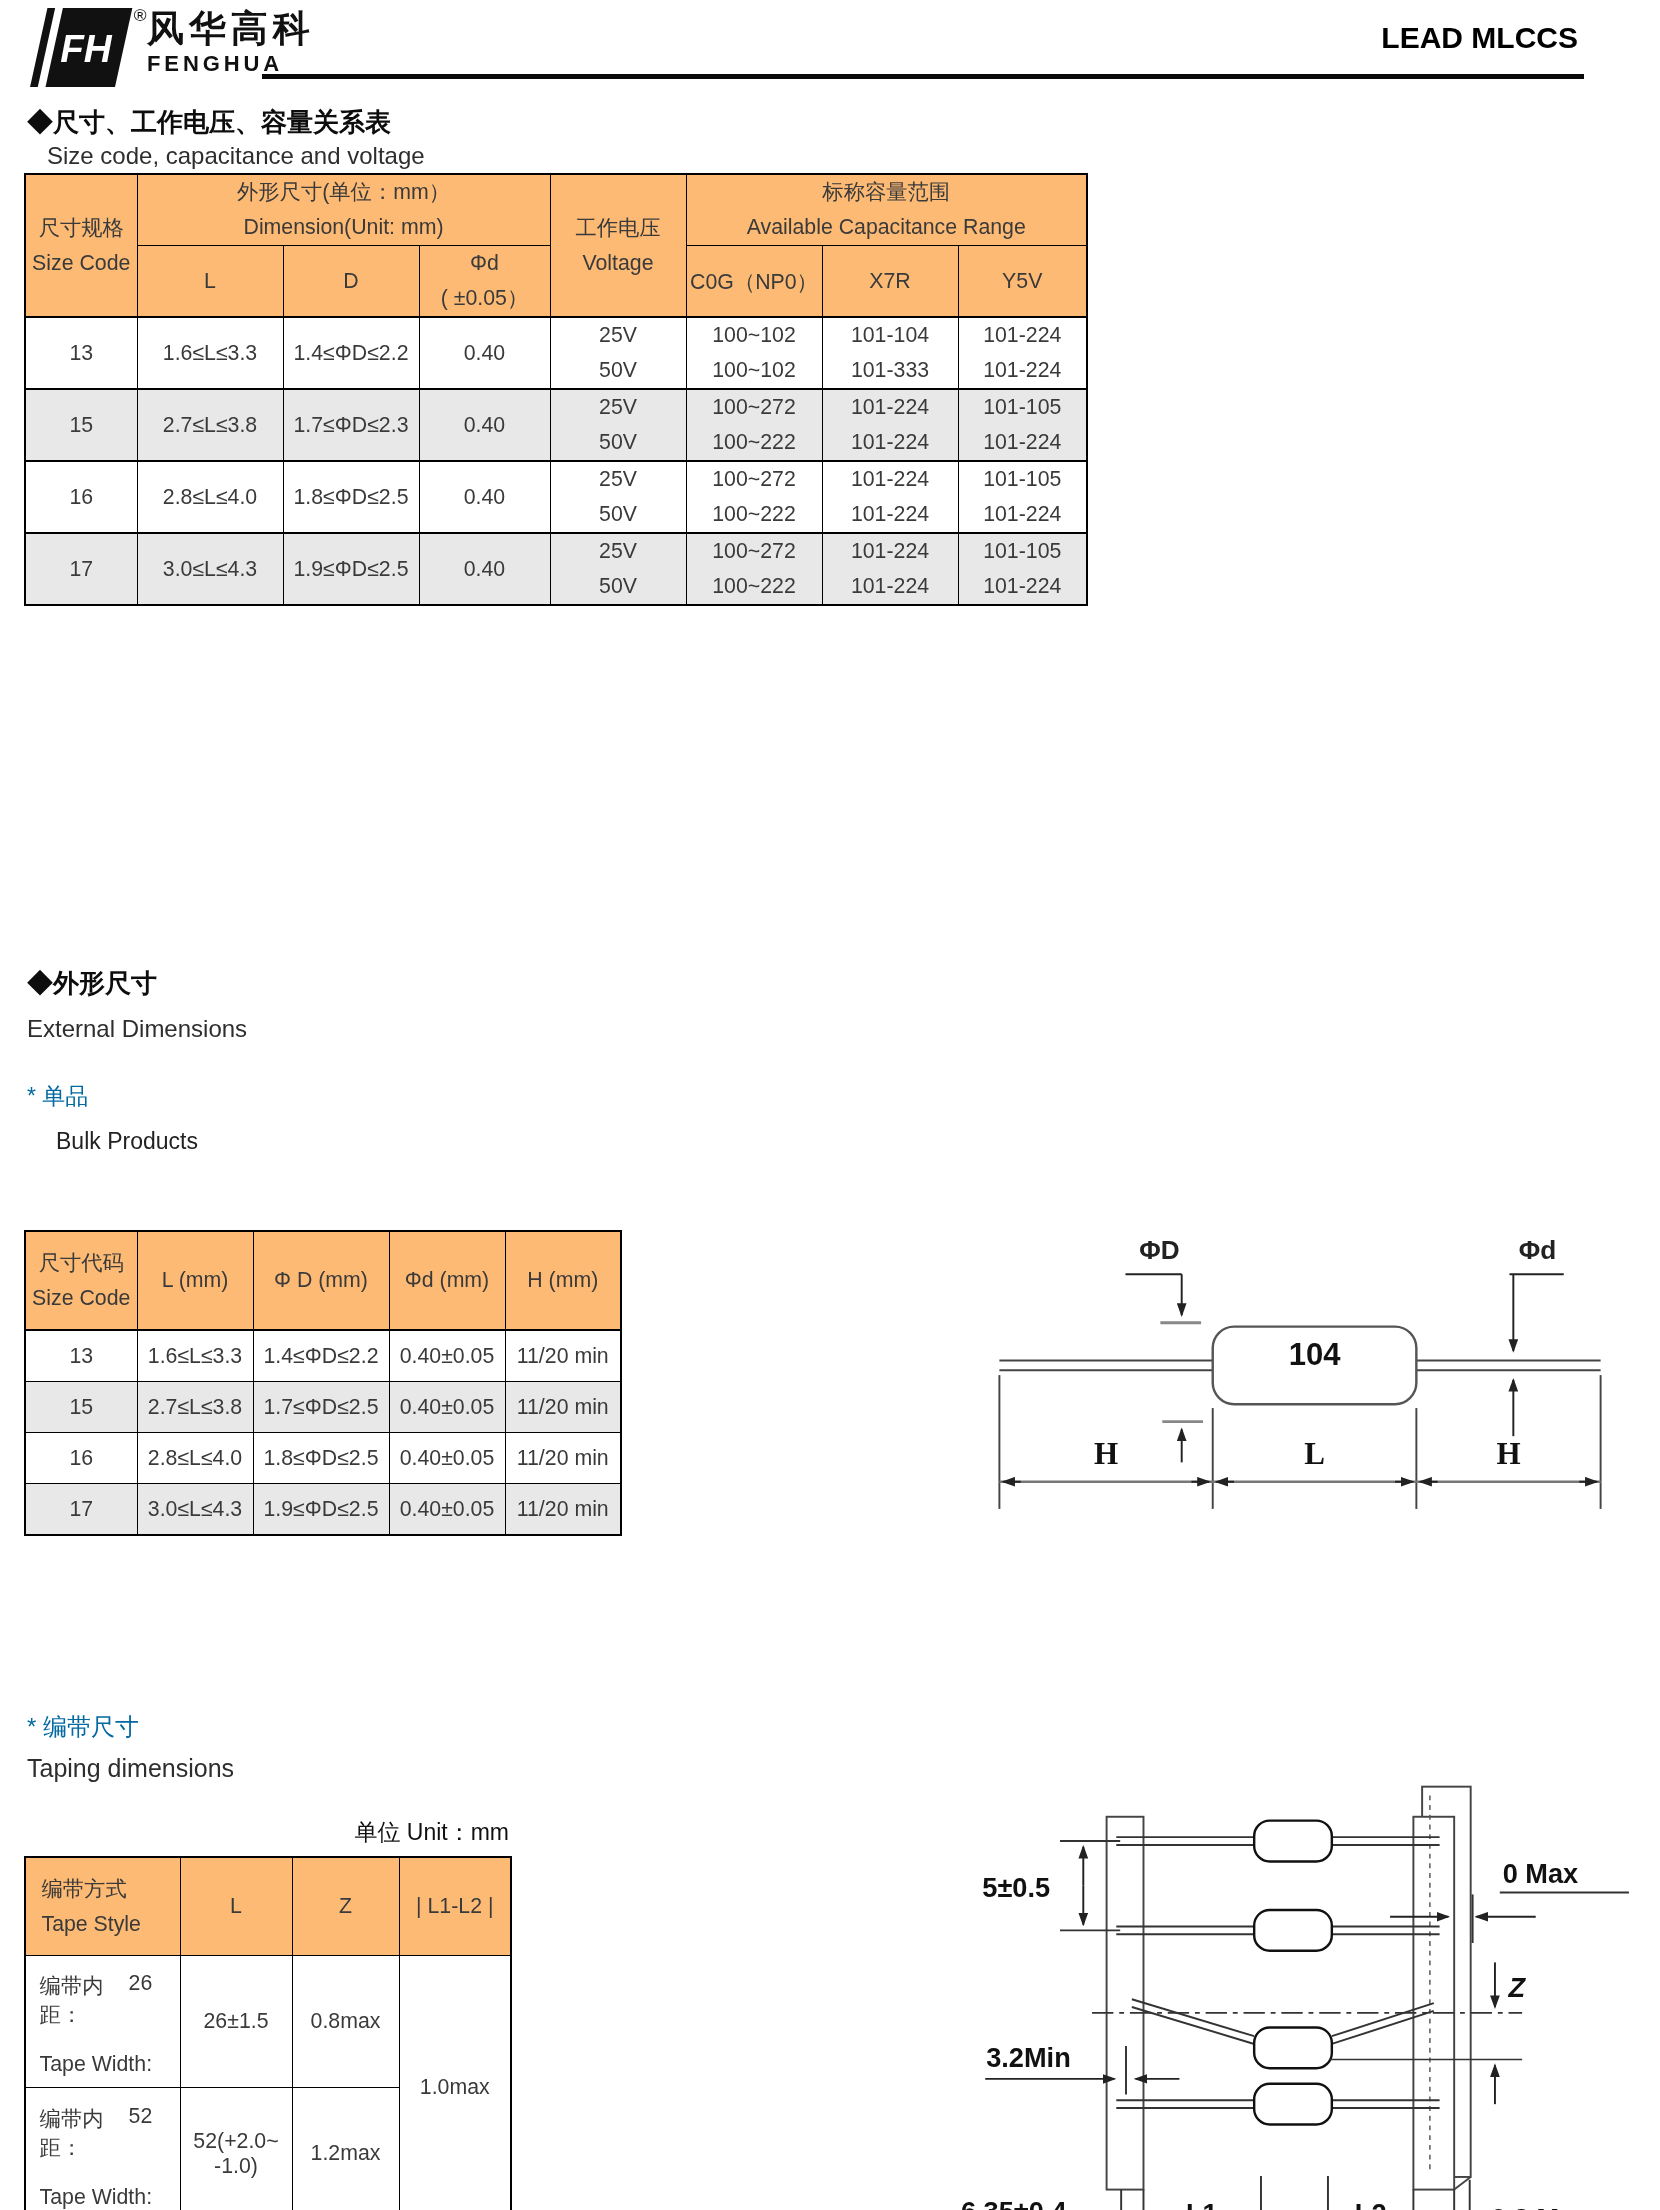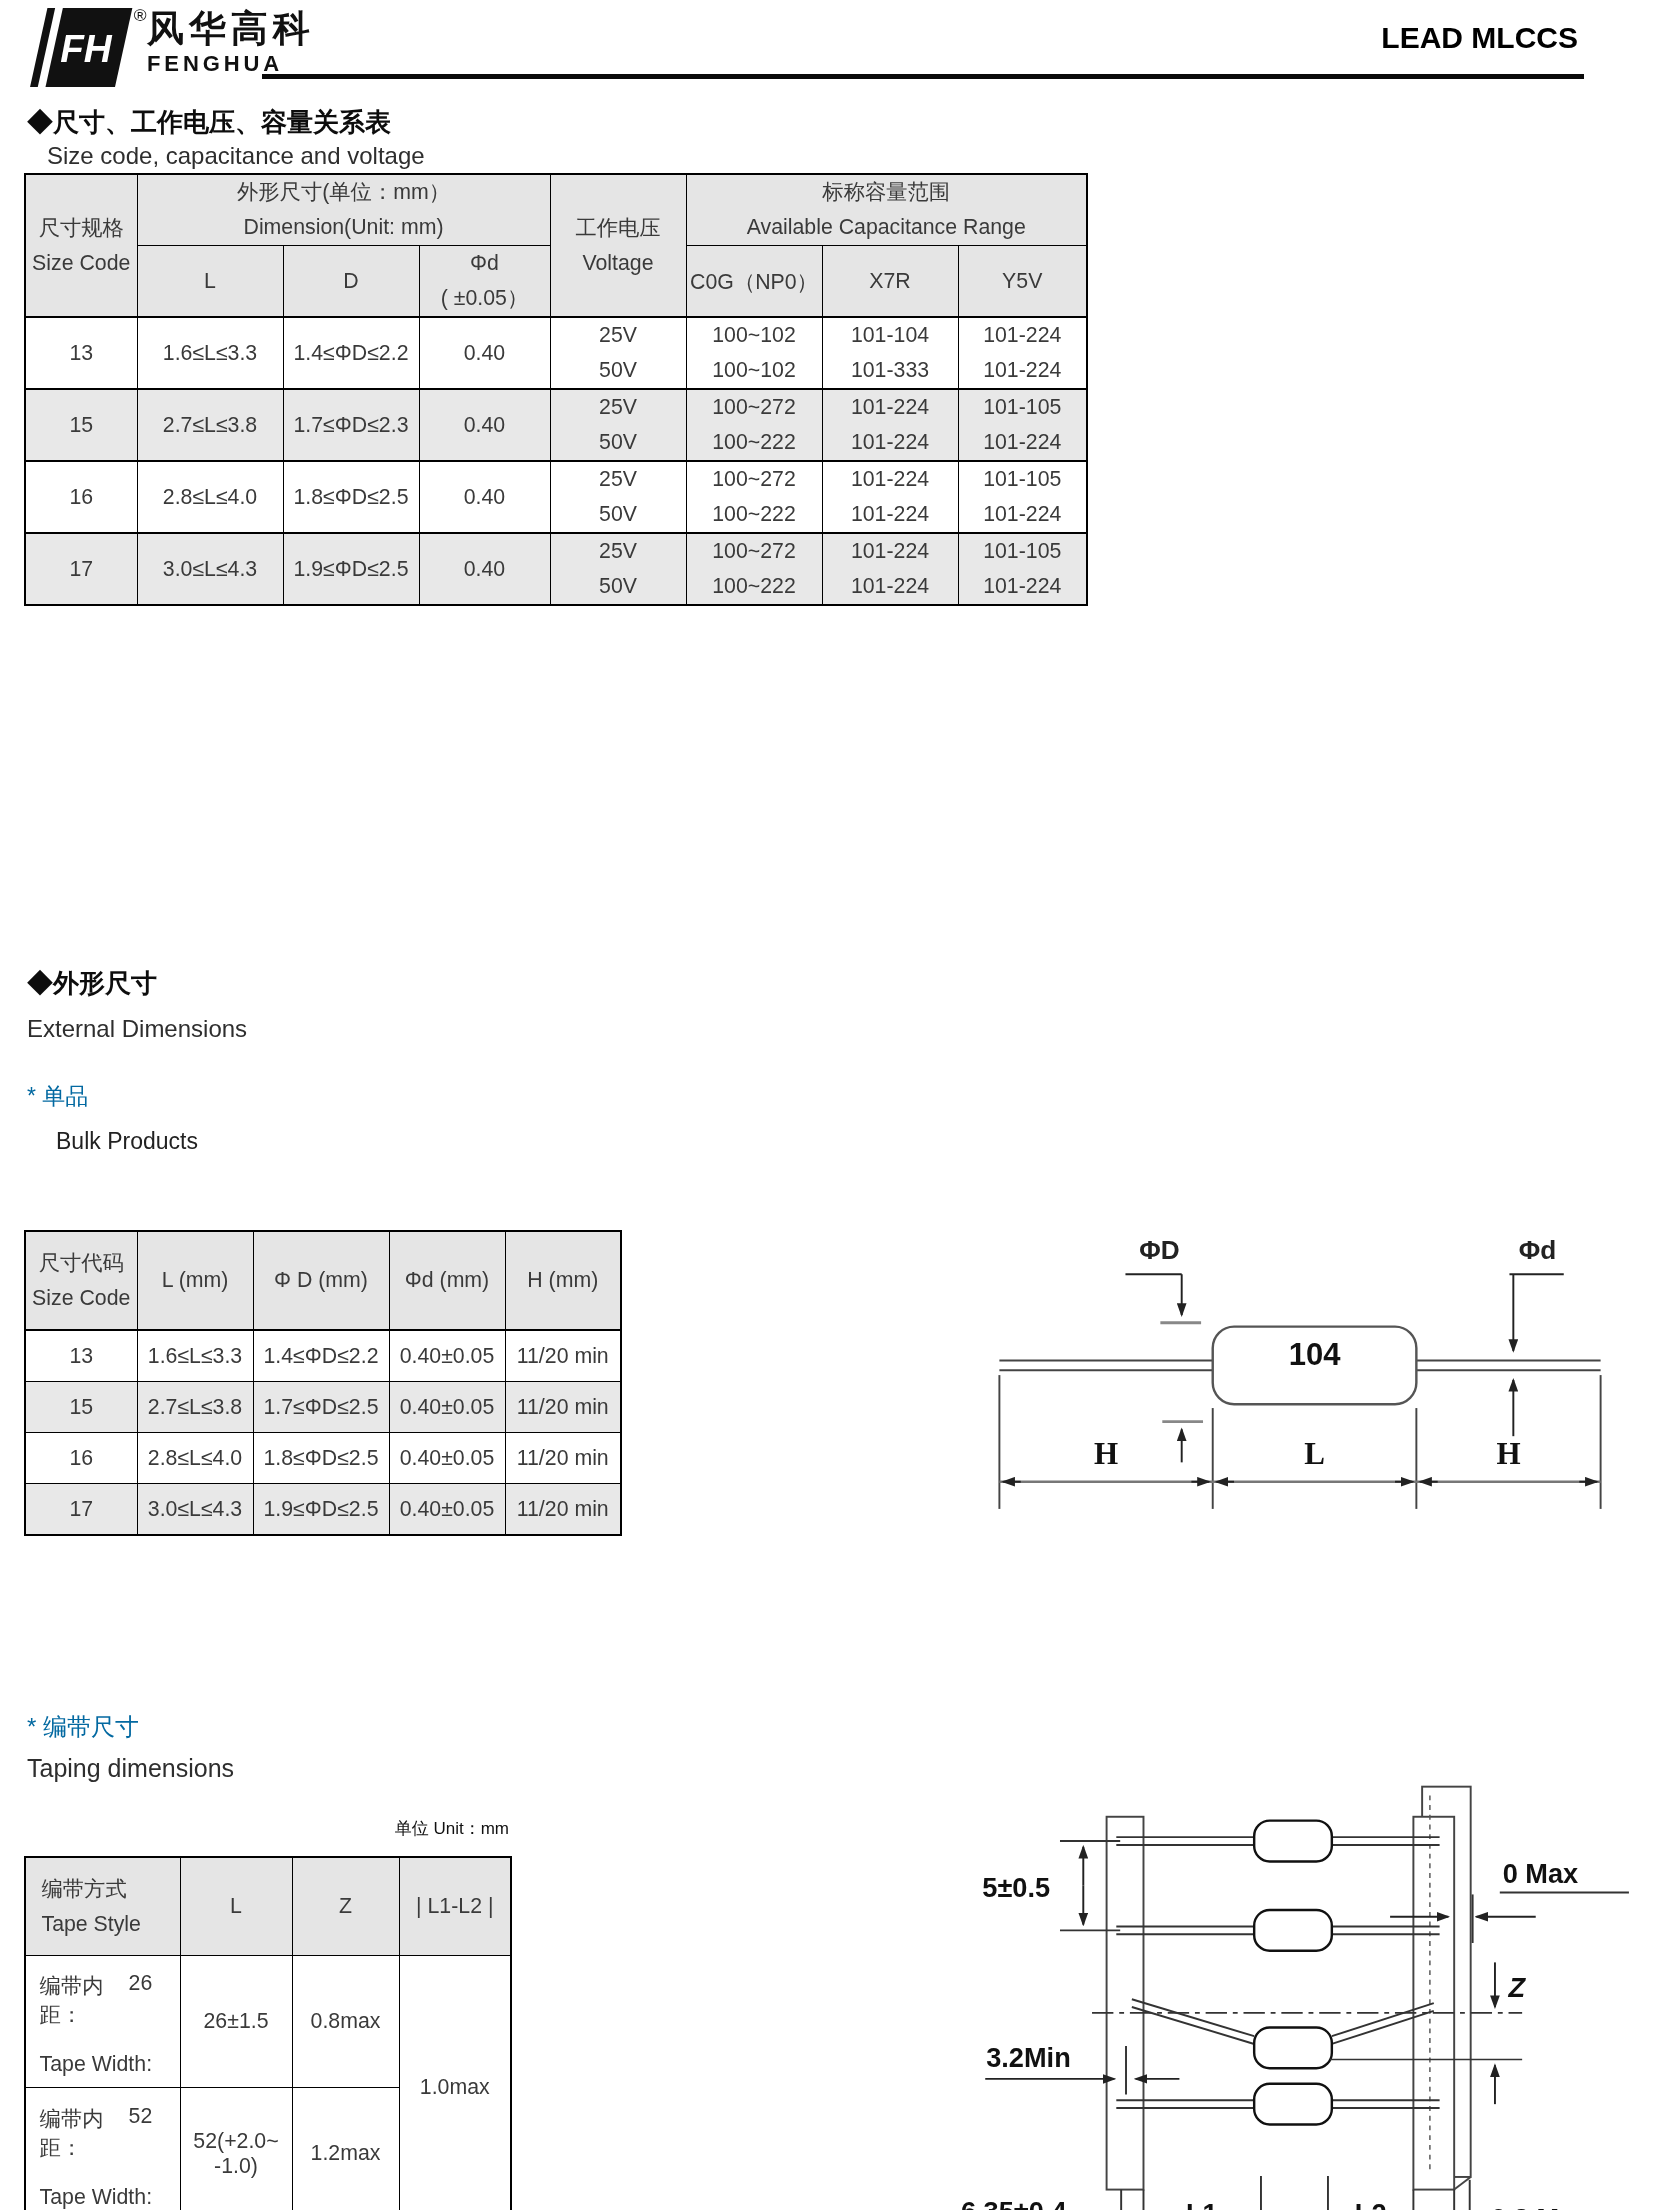--- a/index.html
+++ b/index.html
@@ -18,21 +18,21 @@
   
   .sec-cn { position:absolute; font-size:26px; font-weight:bold; color:#0d0d0d; }
   .sec-en { position:absolute; font-size:24px; color:#2e2e2e; }
   .sub-cn { position:absolute; font-size:23px; color:#0369a1; }
   .sub-en { position:absolute; font-size:23px; color:#222; }
 
   
   table { border-collapse:collapse; table-layout:fixed; position:absolute; background:#fff; }
   th, td { border-left:1.9px solid #000; border-right:1.9px solid #000; text-align:center;
            font-weight:normal; padding:0; color:#3a3a3a; overflow:hidden; }
-  thead th { background:#e5e5e5; }
+  thead th { background:#fdba74; }
   .hdr2line span { display:block; line-height:35px; }
   .shade td { background:#e8e8e8; }
 
   
   .t1 { left:24px; top:173px; border:2.9px solid #000; font-size:21.3px; }
   .t1 thead { border-bottom:2.9px solid #000; }
   .t1 thead th { height:70px; }
   .t1 thead tr.r2 th { border-top:1.9px solid #000; }
   .t1 tbody { border-top:2.9px solid #000; }
   .t1 td { height:35px; }
@@ -46,21 +46,21 @@
   .t3 { left:24px; top:1856px; border:2.9px solid #000; font-size:21.3px; }
   .t3 thead th { height:97px; border-bottom:1.9px solid #000; }
   .t3 td { height:102px; border-top:1.9px solid #000; }
   .t3 .stylecell { text-align:left; padding:9.7px 13.6px; }
   .t3 .stylecell .ln1 { display:flex; justify-content:flex-start; padding-right:13.6px; margin-top:5.8px;}
   .t3 .stylecell .ln2 { margin-top:23px; }
   .t3 .hleft { text-align:left; padding-left:15.5px; }
   .t3 .wrapcell { word-break:break-all; padding:0 9.7px; }
 
   .unit-label { position:absolute; left:24px; top:1817px; width:485px; text-align:right;
-                font-size:17px; color:#111; }
+                font-size:23px; color:#111; }
 
   svg text { font-family:"Liberation Sans", sans-serif; }
   .dimserif { font-family:"Liberation Serif", serif; font-weight:bold; }
 </style>
 </head>
 <body>
 
 <div class="page">
 
   <div class="logo-icon">

